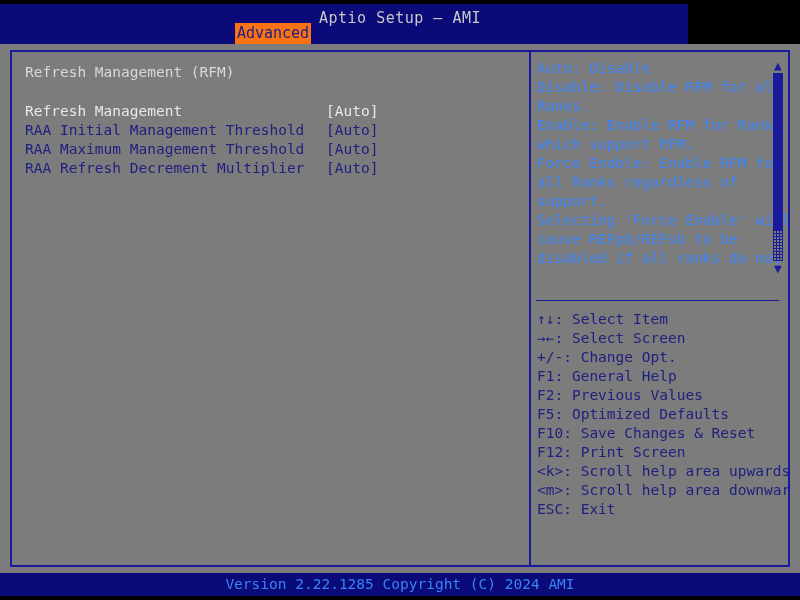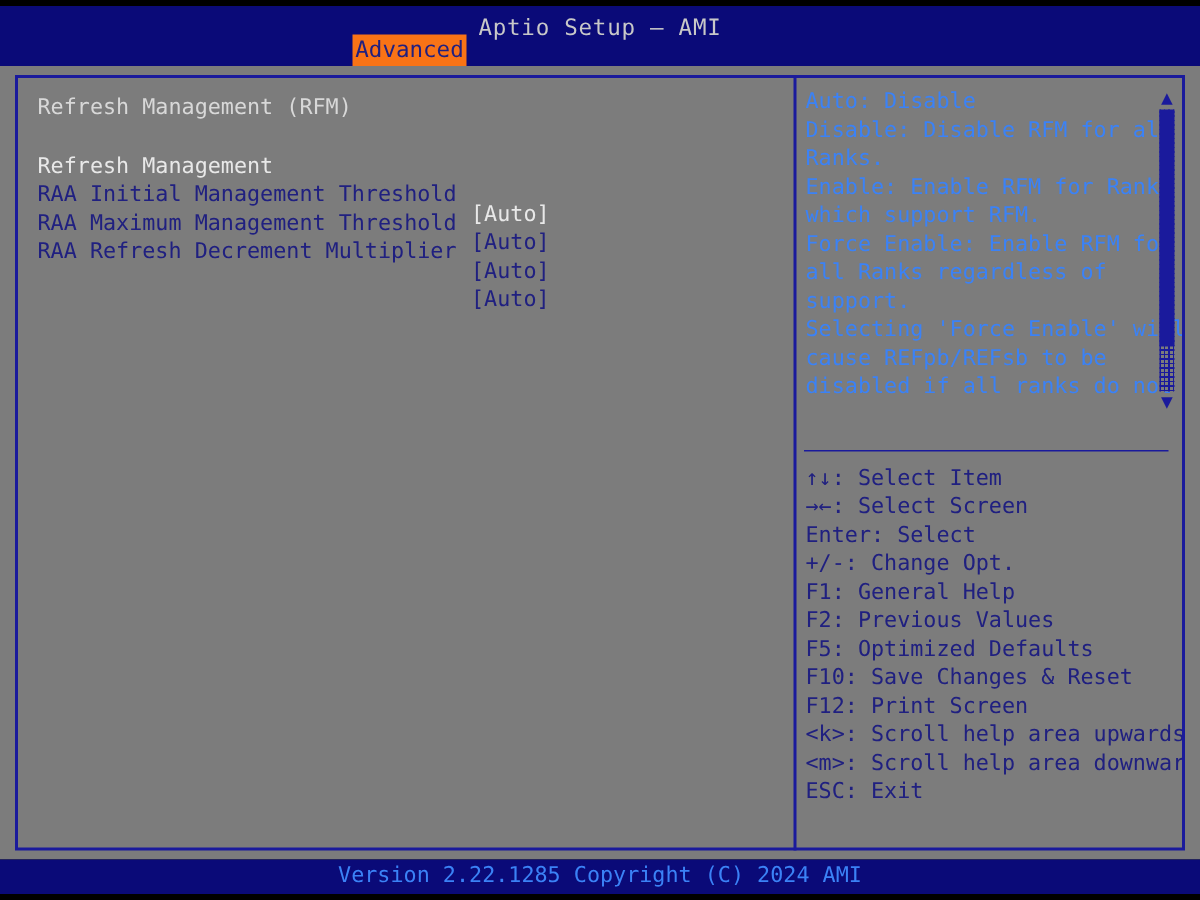--- a/index.html
+++ b/index.html
@@ -19,21 +19,21 @@
     width: 800px;
     height: 600px;
     background: #000000;
   }
 
   
   .titlebar {
     position: absolute;
     left: 0;
     top: 4px;
-    width: 800px;
+    width: 688px;
     height: 40px;
     background: #0a0a78;
   }
   .title-text {
     position: absolute;
     left: 0;
     top: 5px;
     width: 800px;
     text-align: center;
     color: #c8c8c8;
@@ -116,25 +116,24 @@
   }
   .opt-label {
     position: absolute;
     left: 13px;
     top: 0;
     color: #202080;
     white-space: pre;
   }
   .opt-value {
     position: absolute;
-    left: 302px;
+    left: 314px;
     top: 0;
     color: #202080;
     white-space: pre;
-    margin-top: 32px;
   }
   .opt-row.selected .opt-label,
   .opt-row.selected .opt-value {
     color: #e8e8e8;
   }
 
   
   .right-panel {
     position: absolute;
     left: 531px;
@@ -283,21 +282,20 @@
       <div class="sb-arrow up">▲</div>
       <div class="sb-track"></div>
       <div class="sb-thumb"></div>
       <div class="sb-arrow down">▼</div>
     </div>
 
     <div class="help-sep"></div>
     <div class="keys" id="keys-list">
         <div class="key-line">↑↓: Select Item</div>
         <div class="key-line">→←: Select Screen</div>
-        <div class="key-line">Enter: Select</div>
         <div class="key-line">+/-: Change Opt.</div>
         <div class="key-line">F1: General Help</div>
         <div class="key-line">F2: Previous Values</div>
         <div class="key-line">F5: Optimized Defaults</div>
         <div class="key-line">F10: Save Changes &amp; Reset</div>
         <div class="key-line">F12: Print Screen</div>
         <div class="key-line">&lt;k&gt;: Scroll help area upwards</div>
         <div class="key-line">&lt;m&gt;: Scroll help area downwards</div>
         <div class="key-line">ESC: Exit</div>
       </div>

